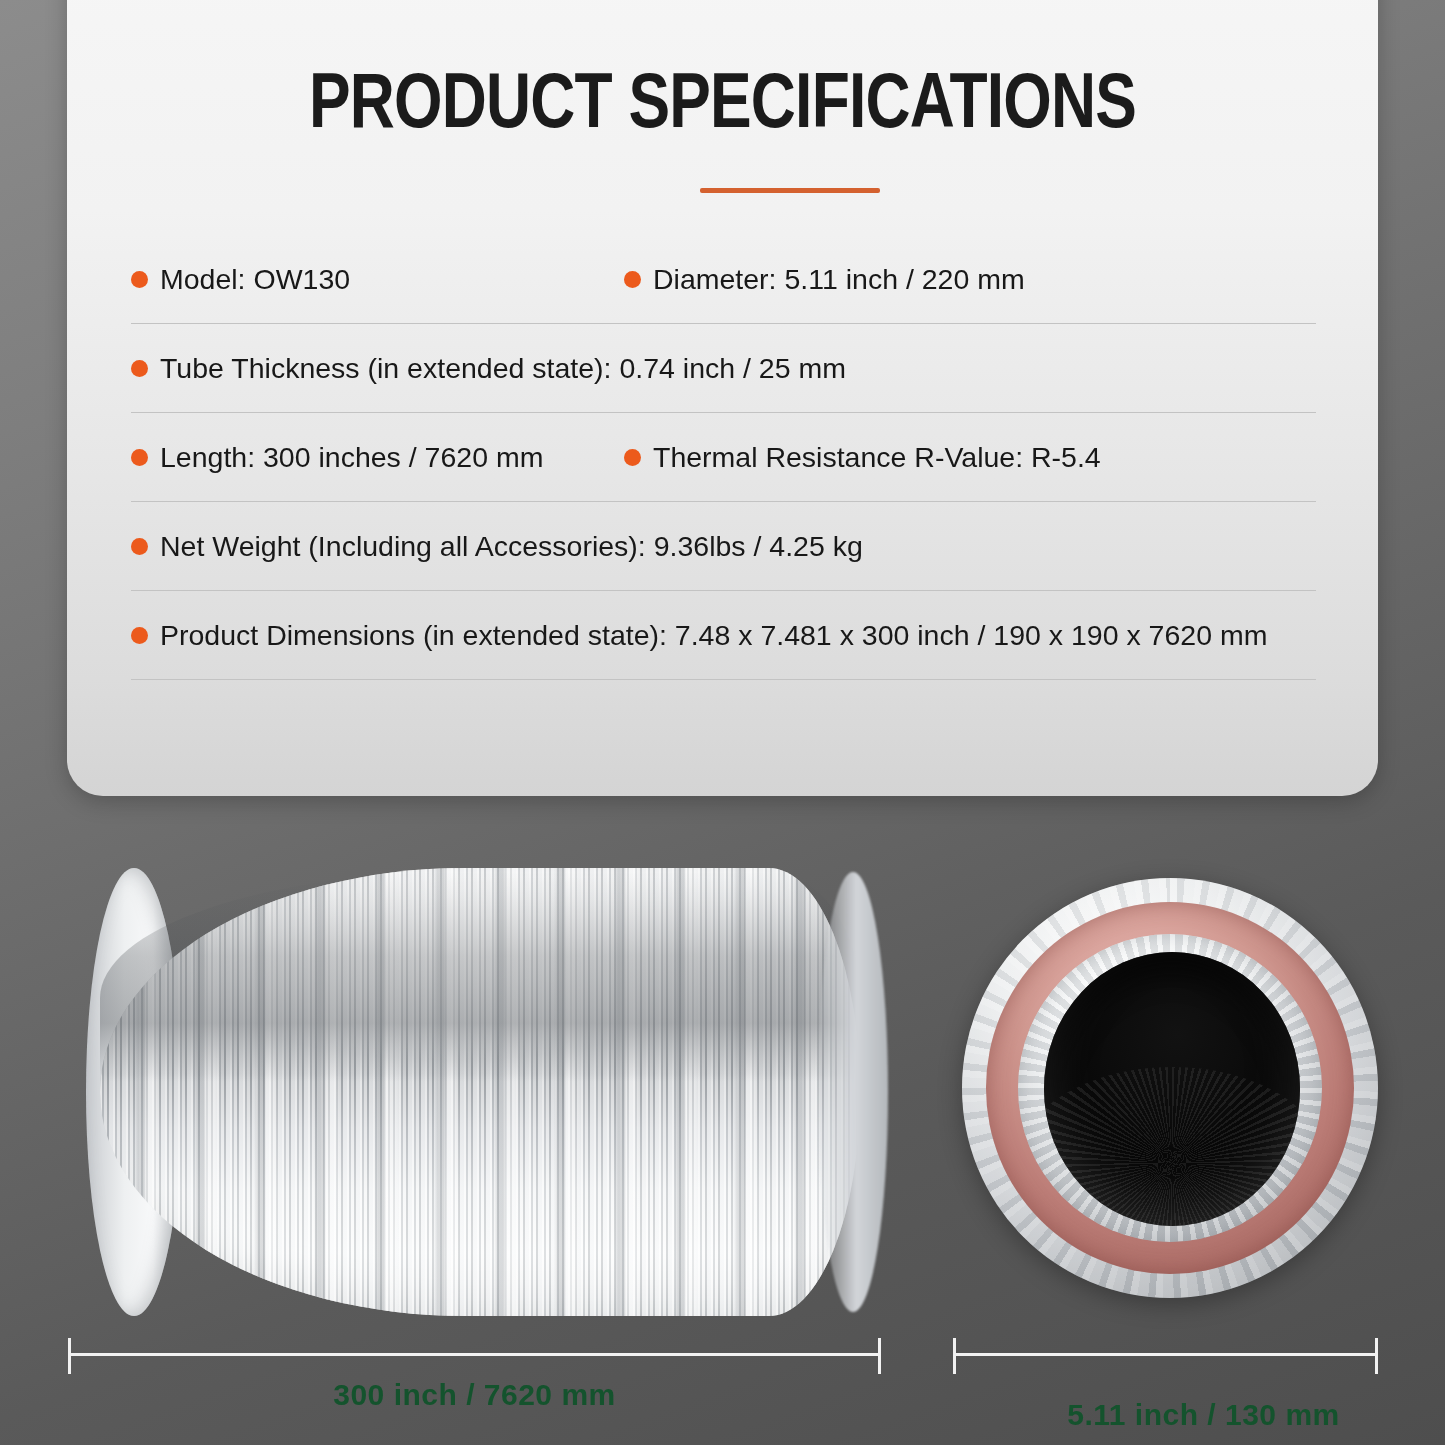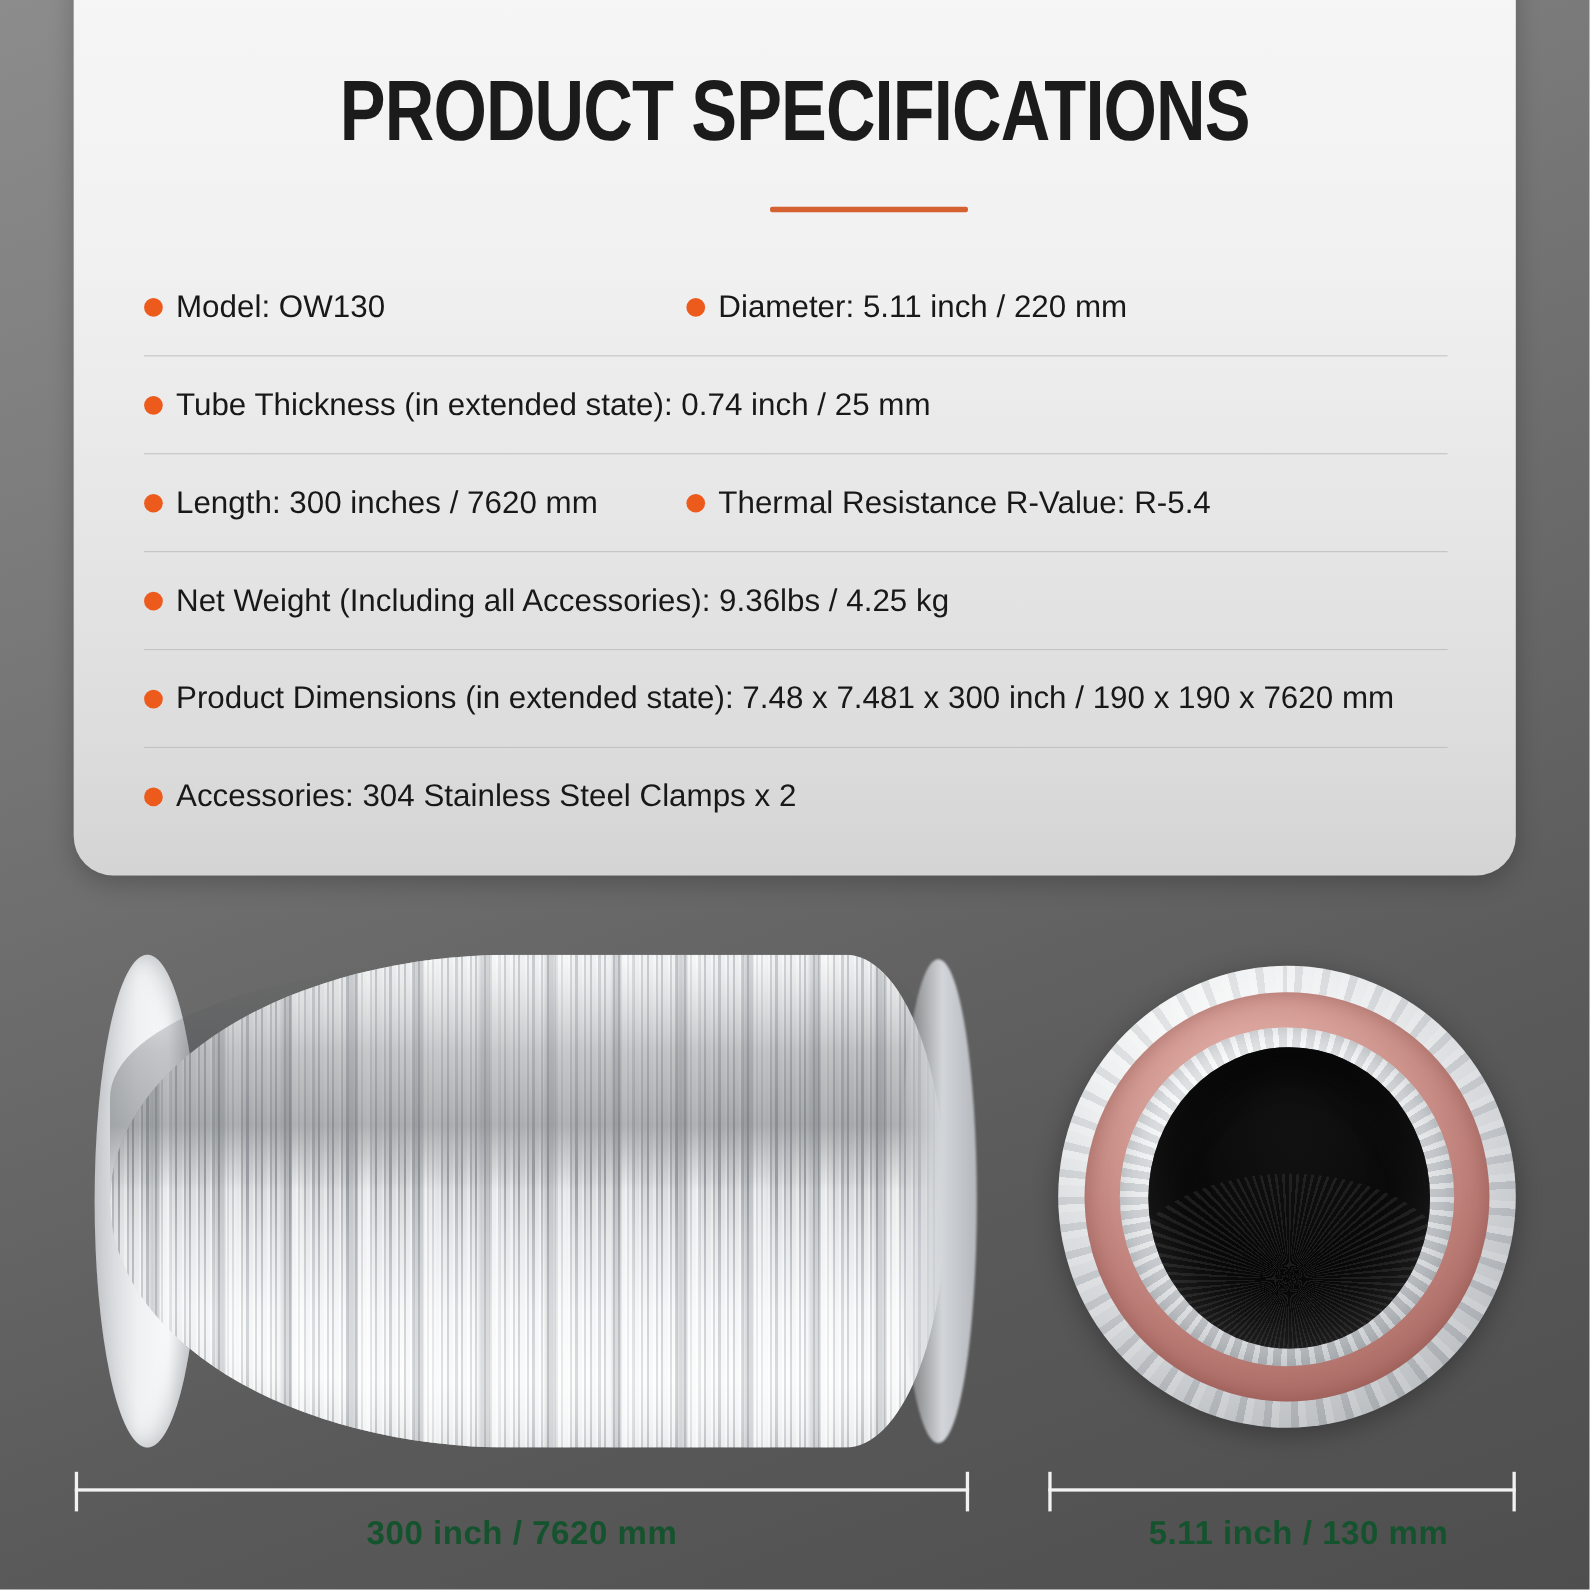--- a/index.html
+++ b/index.html
@@ -198,21 +198,21 @@
   .dim-label{
     position:absolute;top:1378px;
     text-align:center;
     color:#14532d;
     font-size:30px;
     font-weight:bold;
     letter-spacing:.5px;
     white-space:nowrap;
   }
   .dim-label-1{left:68px;width:813px;}
-  .dim-label-2{left:968px;width:425px;}
+  .dim-label-2{left:991px;width:425px;margin-top:20px;}
 </style>
 </head>
 <body>
 
 <div class="spec-card">
 
   <div class="card-title">PRODUCT SPECIFICATIONS</div>
   <div class="title-rule"></div>
 
   <div class="spec-list">
@@ -253,26 +253,20 @@
       </div>
     </div>
 
     <div class="spec-row">
       <div class="spec-item">
         <span class="bullet"></span>
         <span>Product Dimensions (in extended state): 7.48 x 7.481  x 300 inch / 190 x 190 x 7620 mm</span>
       </div>
     </div>
 
-    <div class="spec-row last">
-      <div class="spec-item">
-        <span class="bullet"></span>
-        <span>Accessories:  304 Stainless Steel Clamps x 2</span>
-      </div>
-    </div>
 
   </div>
 </div>
 
 <div class="photo-zone">
 
   <div class="duct">
     <div class="duct-rim"></div>
     <div class="duct-body"></div>
     <div class="duct-dark-band"></div>

